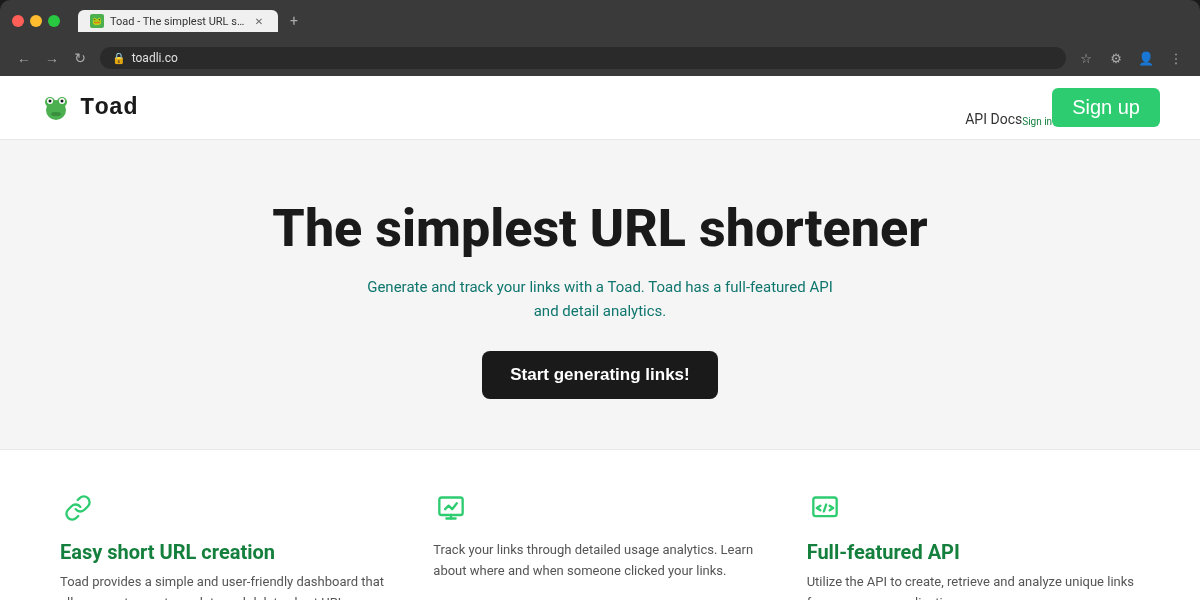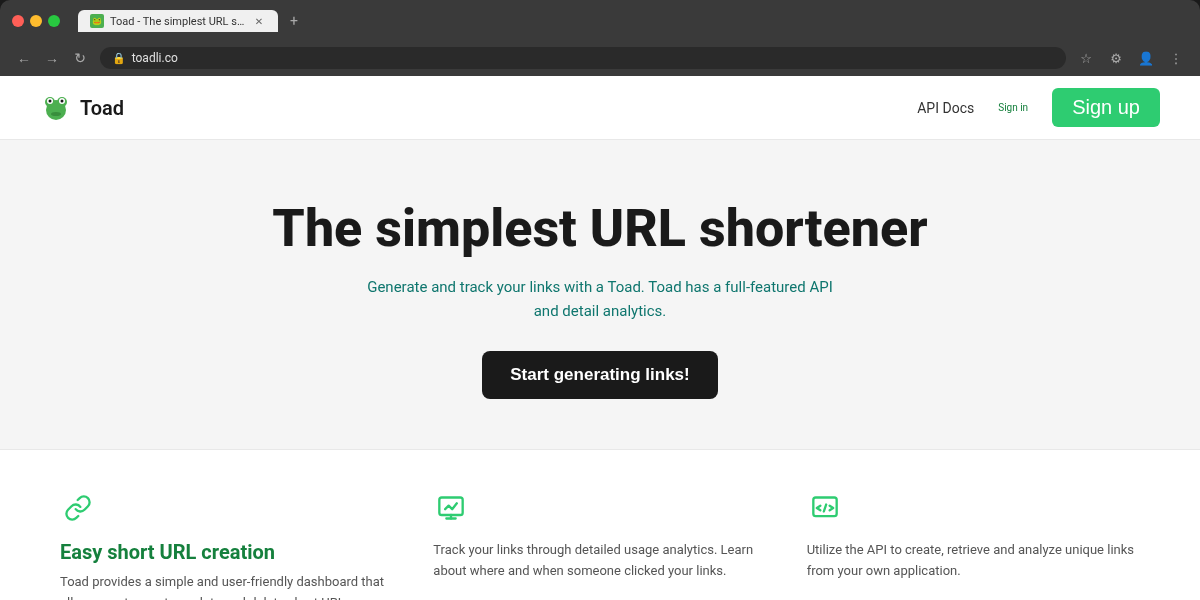--- a/index.html
+++ b/index.html
@@ -158,28 +158,28 @@
     .site-logo {
       display: flex;
       align-items: center;
       gap: 8px;
     }
     .logo-icon {
       width: 32px;
       height: 32px;
     }
     .logo-text {
-      font-size: 20px;
+      font-size: 24px;
       font-weight: 600;
       color: #1a1a1a;
+      font-family: Liberation Mono, monospace;
     }
     .nav-links {
       display: flex;
-      align-items: center;
-      gap: 24px;
+      align-items: flex-end;
     }
     .nav-link {
       font-size: 14px;
       color: #333;
       text-decoration: none;
       cursor: pointer;
     }
     .nav-signin {
       font-size: 10px;
       color: #15803d;
@@ -355,18 +355,19 @@
 
       <div class="feature-item">
         <div class="feature-icon">
           <svg width="28" height="28" viewBox="0 0 24 24" fill="none" xmlns="http://www.w3.org/2000/svg">
             <rect x="2" y="3" width="20" height="16" rx="2" stroke="#2ecc71" stroke-width="2"></rect>
             <path d="M8 10l-3 2 3 2" stroke="#2ecc71" stroke-width="2" stroke-linecap="round" stroke-linejoin="round"></path>
             <path d="M16 10l3 2-3 2" stroke="#2ecc71" stroke-width="2" stroke-linecap="round" stroke-linejoin="round"></path>
             <path d="M13 9l-2 6" stroke="#2ecc71" stroke-width="2" stroke-linecap="round"></path>
           </svg>
         </div>
+        <h3 class="feature-title">Full-featured API</h3>
         <p class="feature-desc">Utilize the API to create, retrieve and analyze unique links from your own application.</p>
       </div>
     </section>
 
   </div>
 </div>
 
 </body></html>

